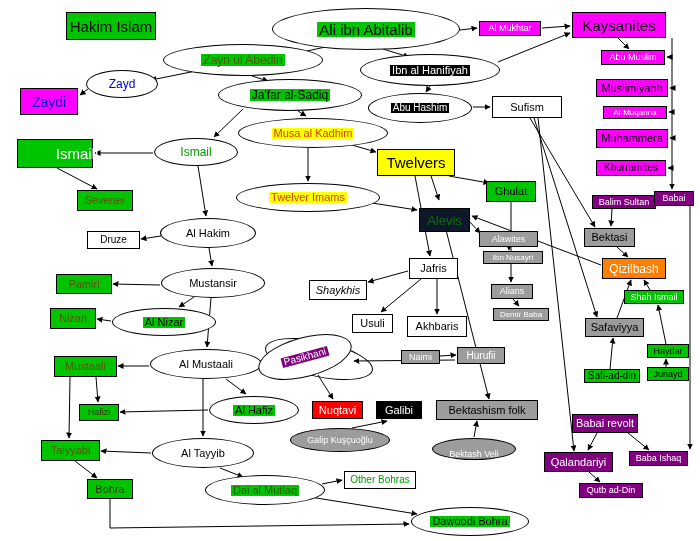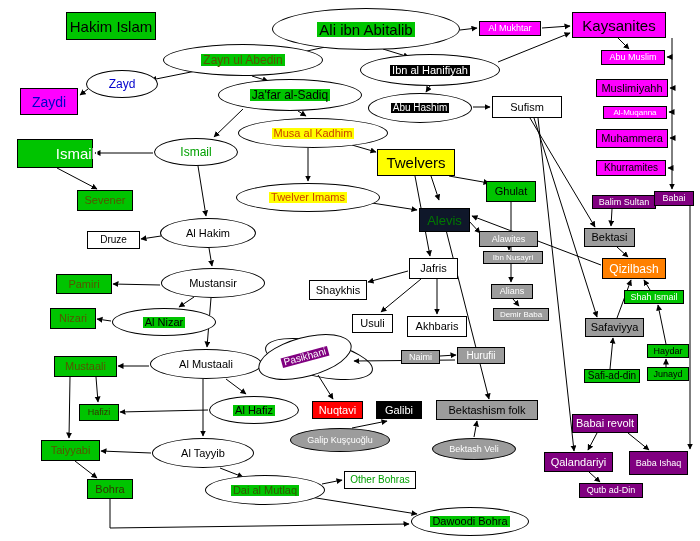--- a/index.html
+++ b/index.html
@@ -202,21 +202,21 @@
       </div>
       <div class="node rect" style="left: 409px; top: 258px; width: 49px; height: 21px; background: rgb(255, 255, 255);">
         <span class="label" style="font-size: 11px; color: rgb(0, 0, 0);">Jafris</span>
       </div>
       <div class="node rect" style="left: 602px; top: 258px; width: 64px; height: 21px; background: rgb(255, 128, 0);">
         <span class="label" style="font-size: 12px; color: rgb(255, 255, 255);">Qizilbash</span>
       </div>
       <div class="node rect" style="left: 56px; top: 274px; width: 56px; height: 20px; background: rgb(0, 196, 0);">
         <span class="label" style="font-size: 11px; color: rgb(85, 85, 0);">Pamiri</span>
       </div>
-      <div class="node rect" style="left: 309px; top: 280px; width: 58px; height: 20px; background: rgb(255, 255, 255);">
+      <div class="node rect" style="left: 309px; top: 280px; width: 58px; height: 20px; background: rgb(255, 255, 255); font-style: italic;">
         <span class="label" style="font-size: 11px; color: rgb(0, 0, 0);">Shaykhis</span>
       </div>
       <div class="node rect" style="left: 491px; top: 284px; width: 42px; height: 15px; background: rgb(156, 156, 156);">
         <span class="label" style="font-size: 9px; color: rgb(255, 255, 255);">Alians</span>
       </div>
       <div class="node rect" style="left: 624px; top: 290px; width: 60px; height: 14px; background: rgb(0, 196, 0);">
         <span class="label" style="font-size: 9px; color: rgb(255, 255, 255);">Shah Ismail</span>
       </div>
       <div class="node rect" style="left: 50px; top: 308px; width: 46px; height: 21px; background: rgb(0, 196, 0);">
         <span class="label" style="font-size: 11px; color: rgb(85, 85, 0);">Nizari</span>
@@ -280,27 +280,27 @@
       </div>
       <div class="node rect" style="left: 41px; top: 440px; width: 59px; height: 21px; background: rgb(0, 196, 0);">
         <span class="label" style="font-size: 11px; color: rgb(85, 85, 0);">Taiyyabi</span>
       </div>
       <div class="node ellipse" style="left: 152px; top: 438px; width: 102px; height: 30px; background: rgb(255, 255, 255);">
         <span class="label" style="font-size: 11px; color: rgb(0, 0, 0);">Al Tayyib</span>
       </div>
       <div class="node ellipse" style="left: 290px; top: 428px; width: 100px; height: 24px; background: rgb(156, 156, 156);">
         <span class="label" style="font-size: 9px; color: rgb(255, 255, 255);">Galip Kuşçuoğlu</span>
       </div>
-      <div class="node ellipse" style="left: 432px; top: 438px; width: 84px; height: 22px; background: rgb(156, 156, 156);">
+      <div class="node ellipse" style="left: 432px; top: 438px; width: 84px; height: 22px; background: rgb(156, 156, 156); align-items: flex-end;">
         <span class="label" style="font-size: 9px; color: rgb(255, 255, 255);">Bektash Veli</span>
       </div>
       <div class="node rect" style="left: 544px; top: 452px; width: 69px; height: 20px; background: rgb(128, 0, 128);">
         <span class="label" style="font-size: 11px; color: rgb(255, 255, 255);">Qalandariyi</span>
       </div>
-      <div class="node rect" style="left: 629px; top: 451px; width: 59px; height: 24px; background: rgb(128, 0, 128);">
+      <div class="node rect" style="left: 629px; top: 451px; width: 59px; height: 15px; background: rgb(128, 0, 128);">
         <span class="label" style="font-size: 9px; color: rgb(255, 255, 255);">Baba Ishaq</span>
       </div>
       <div class="node rect" style="left: 87px; top: 479px; width: 46px; height: 20px; background: rgb(0, 196, 0);">
         <span class="label" style="font-size: 11px; color: rgb(51, 51, 0);">Bohra</span>
       </div>
       <div class="node ellipse" style="left: 205px; top: 475px; width: 120px; height: 30px; background: rgb(255, 255, 255);">
         <span class="label" style="font-size: 11px; color: rgb(51, 85, 0); background: rgb(0, 196, 0);">Dai al Mutlaq</span>
       </div>
       <div class="node rect" style="left: 344px; top: 471px; width: 72px; height: 18px; background: rgb(255, 255, 255);">
         <span class="label" style="font-size: 10px; color: rgb(0, 160, 0);">Other Bohras</span>

